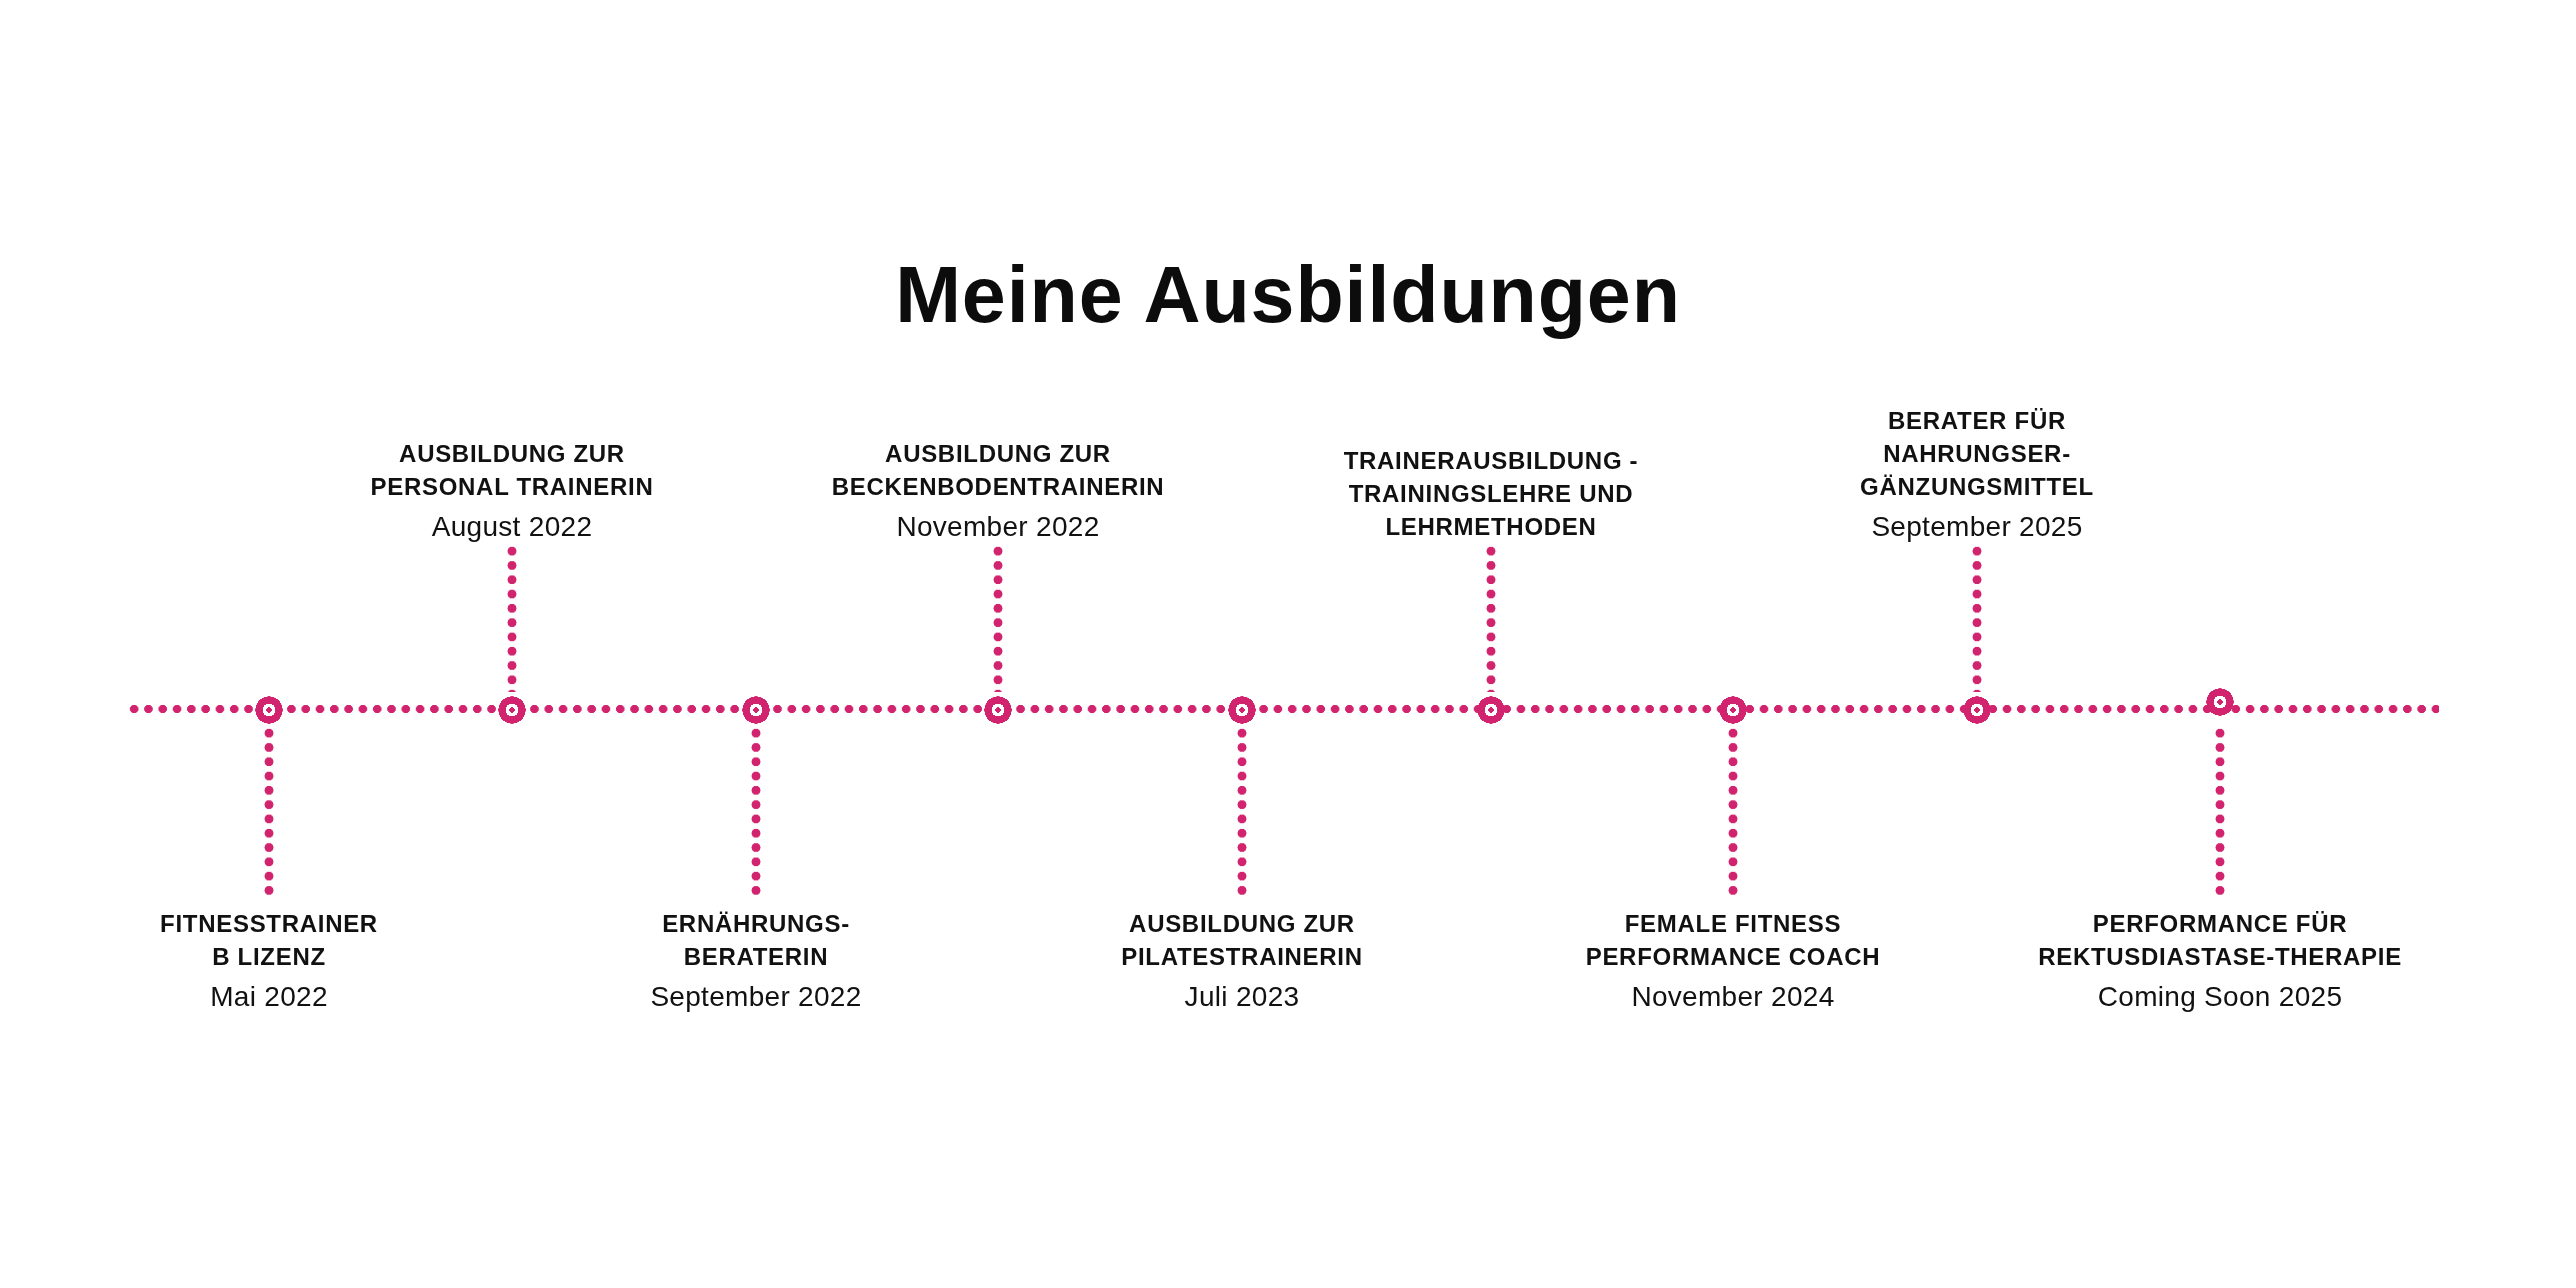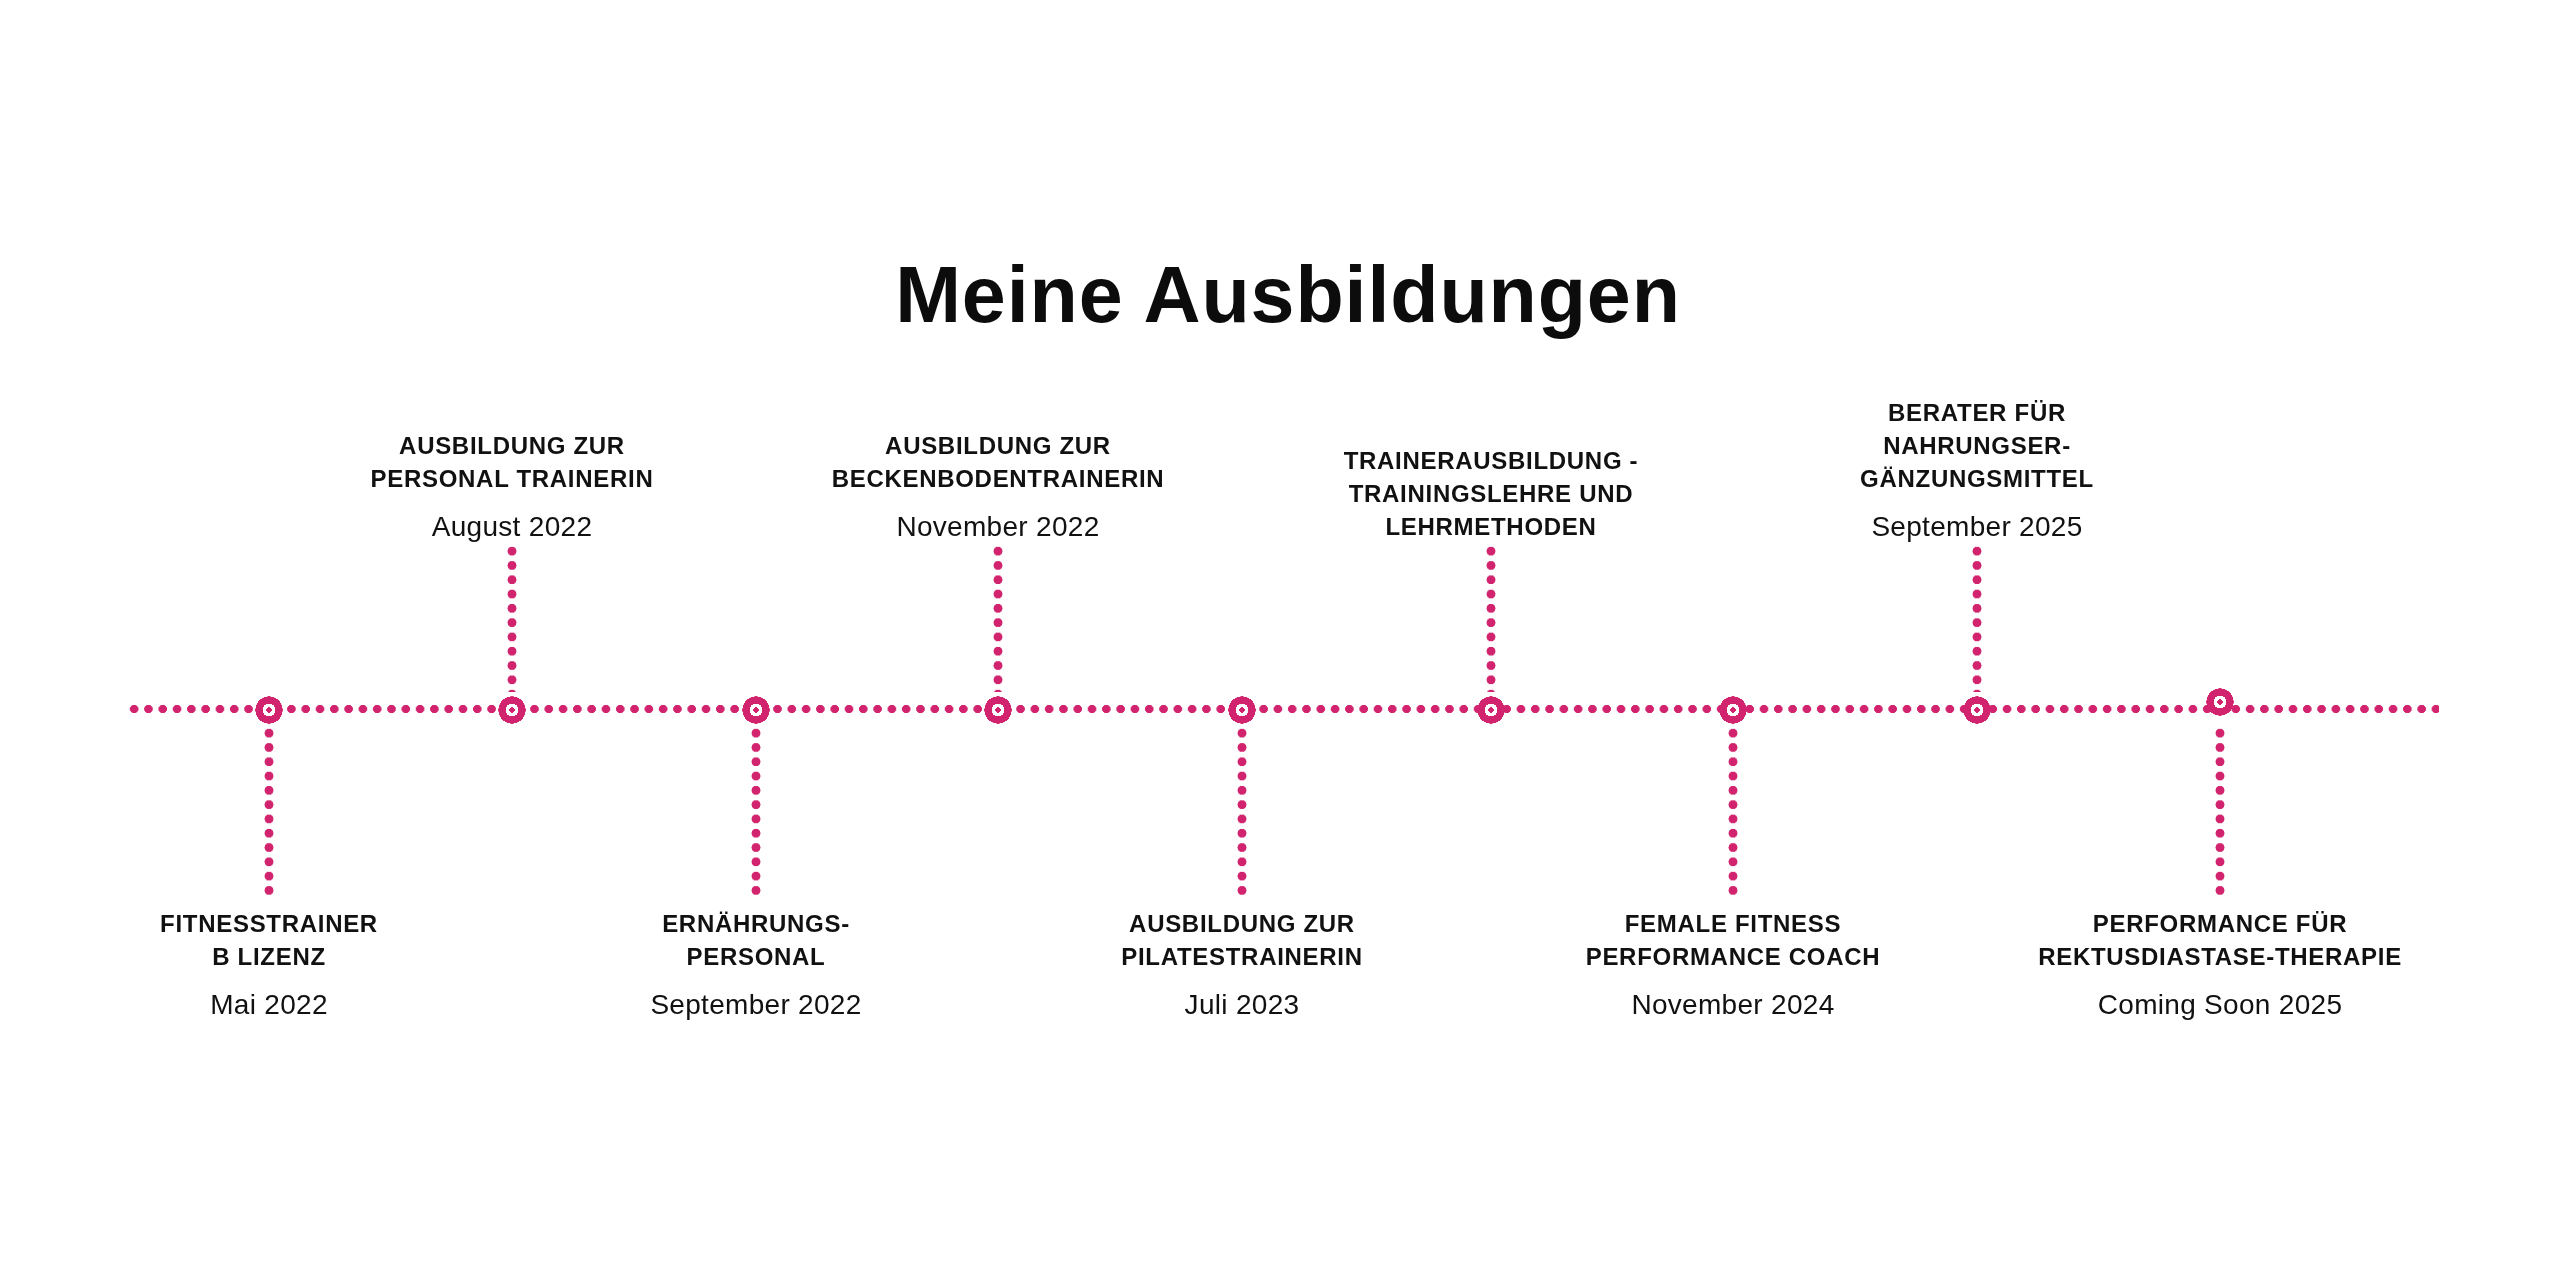--- a/index.html
+++ b/index.html
@@ -64,21 +64,21 @@
   .event.bottom .label{top:907px;}
   .event-title{
     font-size:24px;
     line-height:33px;
     font-weight:bold;
     letter-spacing:0.7px;
     white-space:pre-line;
     color:var(--ink);
   }
   .event-date{
-    margin-top:15px;
+    margin-top:7px;
     font-size:28px;
     line-height:33px;
     font-weight:normal;
     letter-spacing:0.3px;
     color:var(--ink);
   }
 </style>
 </head>
 <body>
 
@@ -106,21 +106,21 @@
 PERSONAL TRAINERIN</div>
       <div class="event-date">August 2022</div>
     </div>
   </div>
 
   <div class="event bottom" style="--x:756px">
     <div class="marker"></div>
     <div class="connector"></div>
     <div class="label">
       <div class="event-title">ERNÄHRUNGS-
-PERSONAL</div>
+BERATERIN</div>
       <div class="event-date">September 2022</div>
     </div>
   </div>
 
   <div class="event top" style="--x:998px">
     <div class="marker"></div>
     <div class="connector"></div>
     <div class="label">
       <div class="event-title">AUSBILDUNG ZUR
 BECKENBODENTRAINERIN</div>

